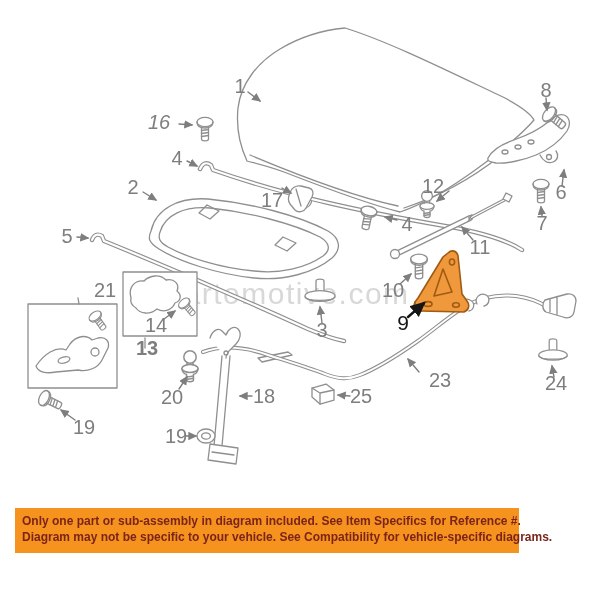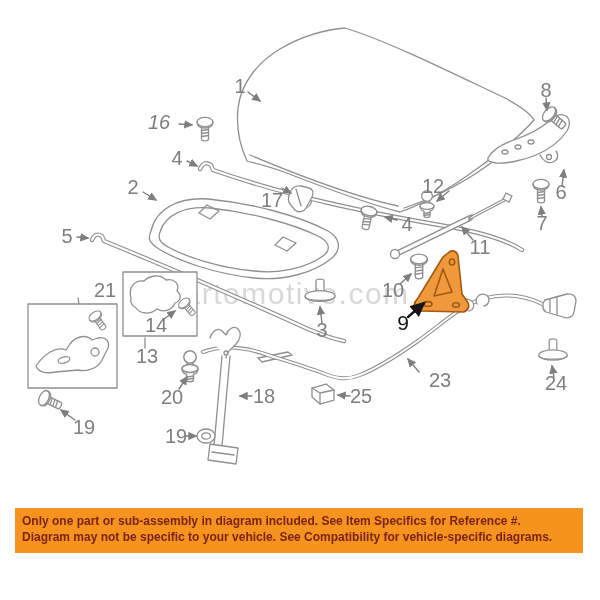--- a/index.html
+++ b/index.html
@@ -25,21 +25,21 @@
     white-space:nowrap;user-select:none;
   }
   svg.diagram{position:absolute;left:0;top:0;z-index:2;}
   .labels{position:absolute;left:0;top:0;width:600px;height:505px;z-index:3;}
   .part-label{
     position:absolute;transform:translate(-50%,-50%);
     font-size:20px;color:var(--part-label);line-height:1;white-space:nowrap;
   }
   .part-label.em{font-size:21px;color:var(--part-label-emphasis);}
   .banner{
-    position:absolute;left:15px;top:508px;width:568px;height:45px;z-index:4;
+    position:absolute;left:15px;top:508px;width:504px;height:45px;z-index:4;
     background:var(--banner-bg);color:var(--banner-text);
     box-sizing:border-box;padding:5px 15px 0 7px;
     font-weight:bold;font-size:12px;line-height:16px;white-space:nowrap;
   }
 </style>
 </head>
 <body>
 
 <div class="stage">
 
@@ -240,21 +240,21 @@
       <span class="part-label" style="left: 322px; top: 330px;">3</span>
       <span class="part-label" style="left: 177px; top: 158px;">4</span>
       <span class="part-label" style="left: 67px; top: 236px;">5</span>
       <span class="part-label" style="left: 561px; top: 192px;">6</span>
       <span class="part-label" style="left: 542px; top: 223px;">7</span>
       <span class="part-label" style="left: 546px; top: 90px;">8</span>
       <span class="part-label em" style="left: 403px; top: 322px;">9</span>
       <span class="part-label" style="left: 393px; top: 290px;">10</span>
       <span class="part-label" style="left: 480px; top: 247px;">11</span>
       <span class="part-label" style="left: 433px; top: 186px;">12</span>
-      <span class="part-label" style="left: 147px; top: 356px;">13</span>
+      <span class="part-label" style="left: 147px; top: 348px; font-weight: bold;">13</span>
       <span class="part-label" style="left: 156px; top: 325px;">14</span>
       <span class="part-label" style="left: 407px; top: 224px;">4</span>
       <span class="part-label" style="left: 159px; top: 122px; font-style: italic;">16</span>
       <span class="part-label" style="left: 272px; top: 184px; margin-top: 16px;">17</span>
       <span class="part-label" style="left: 264px; top: 396px;">18</span>
       <span class="part-label" style="left: 176px; top: 436px;">19</span>
       <span class="part-label" style="left: 172px; top: 397px;">20</span>
       <span class="part-label" style="left: 71px; top: 290px; margin-left: 34px;">21</span>
       <span class="part-label" style="left: 84px; top: 427px;">19</span>
       <span class="part-label" style="left: 428px; top: 380px; margin-left: 12px;">23</span>

